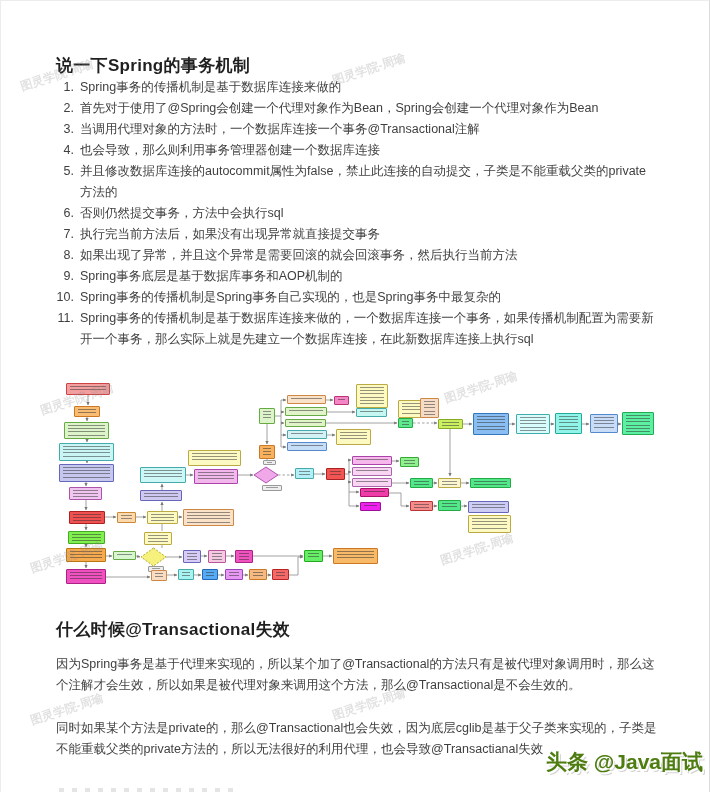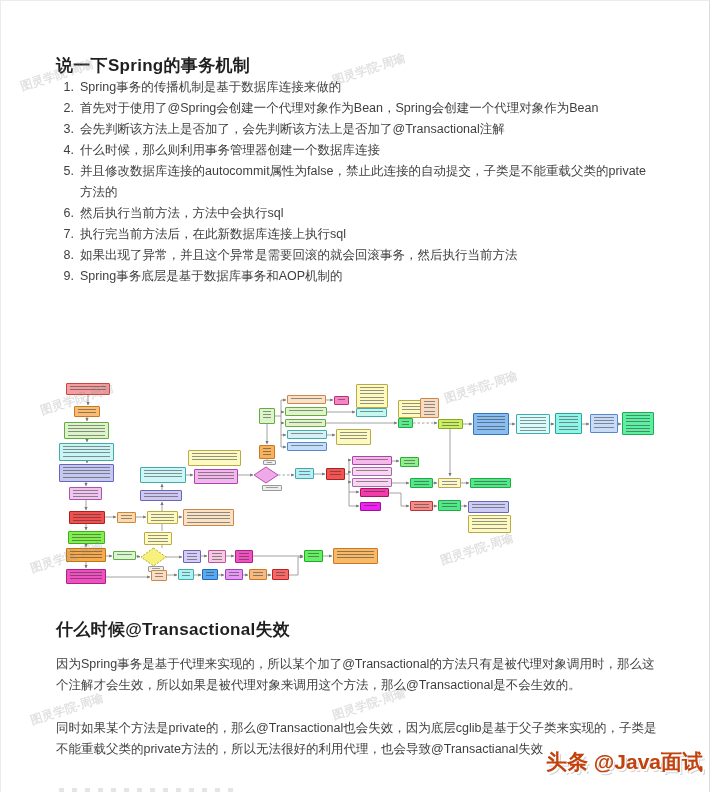--- a/index.html
+++ b/index.html
@@ -14,21 +14,21 @@
   #title2{top:617px;}
   #steps{position:absolute;left:48px;top:76px;width:608px;margin:0;padding:0;list-style:none;}
   #steps li{display:flex;font-size:12.5px;line-height:21px;color:#3f3f3f;margin:0;}
   #steps .num{flex:0 0 25px;text-align:right;padding-right:6px;color:#3f3f3f;}
   #steps .txt{flex:1;}
   .para{position:absolute;left:55px;width:603px;font-size:12.5px;line-height:20.5px;color:#3f3f3f;margin:0;}
   #para1{top:653px;}
   #para2{top:717px;}
   .wm{position:absolute;font-size:12px;font-weight:bold;color:rgba(140,140,140,0.26);
       transform:rotate(-18deg);white-space:nowrap;pointer-events:none;}
-  #credit{position:absolute;left:545px;top:747px;font-size:21px;font-weight:800;color:#c2410c;
+  #credit{position:absolute;left:545px;top:747px;font-size:21px;font-weight:800;color:#4d7c0f;
       white-space:nowrap;text-shadow:1.5px 1.5px 0 #ffffff,2.5px 2.5px 0 rgba(0,0,0,.18);}
   #clipped{position:absolute;left:58px;top:787px;width:178px;height:4px;opacity:.55;
       background:repeating-linear-gradient(90deg,#cfcfcf 0 5px,transparent 5px 13px);}
   #flowchart{position:absolute;left:0;top:0;width:710px;height:792px;}
   #flowchart svg.edges{position:absolute;left:0;top:0;}
   .node{position:absolute;box-sizing:border-box;border-radius:1px;}
   .node .s{position:absolute;left:3px;right:3px;top:2px;bottom:2px;
       background:repeating-linear-gradient(180deg,rgba(45,45,45,.5) 0 1px,transparent 1px 3.2px);}
   .node.tag .s{background:repeating-linear-gradient(180deg,rgba(90,90,90,.55) 0 1px,transparent 1px 3px);}
   .dsvg{position:absolute;}
@@ -44,45 +44,53 @@
       <li>
         <span class="num">1.</span>
         <span class="txt">Spring事务的传播机制是基于数据库连接来做的</span>
       </li>
       <li>
         <span class="num">2.</span>
         <span class="txt">首先对于使用了@Spring会创建一个代理对象作为Bean，Spring会创建一个代理对象作为Bean</span>
       </li>
       <li>
         <span class="num">3.</span>
-        <span class="txt">会先判断该方法上是否加了，会先判断该方法上是否加了@Transactional注解</span>
+        <span class="txt">当调用代理对象的方法时，一个数据库连接一个事务@Transactional注解</span>
       </li>
       <li>
         <span class="num">4.</span>
-        <span class="txt">什么时候，那么则利用事务管理器创建一个数据库连接</span>
+        <span class="txt">也会导致，那么则利用事务管理器创建一个数据库连接</span>
       </li>
       <li>
         <span class="num">5.</span>
         <span class="txt">并且修改数据库连接的autocommit属性为false，禁止此连接的自动提交，子类是不能重载父类的private方法的</span>
       </li>
       <li>
         <span class="num">6.</span>
-        <span class="txt">然后执行当前方法，方法中会执行sql</span>
+        <span class="txt">否则仍然提交事务，方法中会执行sql</span>
       </li>
       <li>
         <span class="num">7.</span>
-        <span class="txt">执行完当前方法后，在此新数据库连接上执行sql</span>
+        <span class="txt">执行完当前方法后，如果没有出现异常就直接提交事务</span>
       </li>
       <li>
         <span class="num">8.</span>
         <span class="txt">如果出现了异常，并且这个异常是需要回滚的就会回滚事务，然后执行当前方法</span>
       </li>
       <li>
         <span class="num">9.</span>
         <span class="txt">Spring事务底层是基于数据库事务和AOP机制的</span>
+      </li>
+      <li>
+        <span class="num">10.</span>
+        <span class="txt">Spring事务的传播机制是Spring事务自己实现的，也是Spring事务中最复杂的</span>
+      </li>
+      <li>
+        <span class="num">11.</span>
+        <span class="txt">Spring事务的传播机制是基于数据库连接来做的，一个数据库连接一个事务，如果传播机制配置为需要新开一个事务，那么实际上就是先建立一个数据库连接，在此新数据库连接上执行sql</span>
       </li>
     </ol>
 
   <div id="flowchart">
       <svg width="710" height="792" class="edges">
         <defs>
           <marker id="arr" markerWidth="5" markerHeight="5" refX="3.6" refY="2" orient="auto">
             <path d="M0,0L4,2L0,4z" fill="#777"></path>
           </marker>
         </defs>

